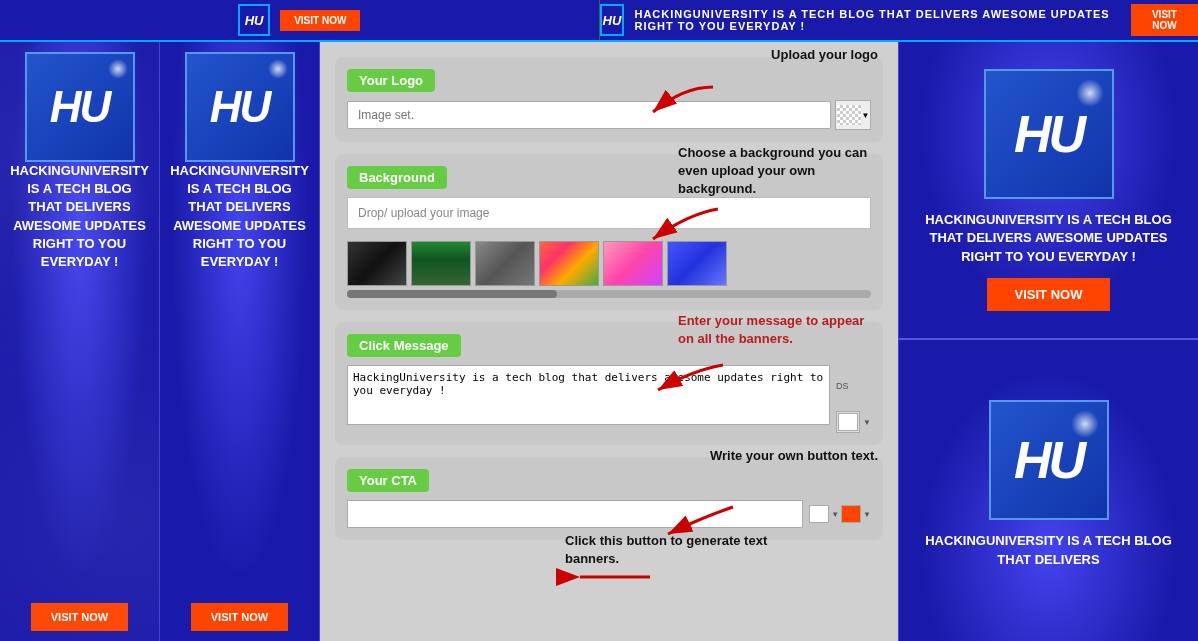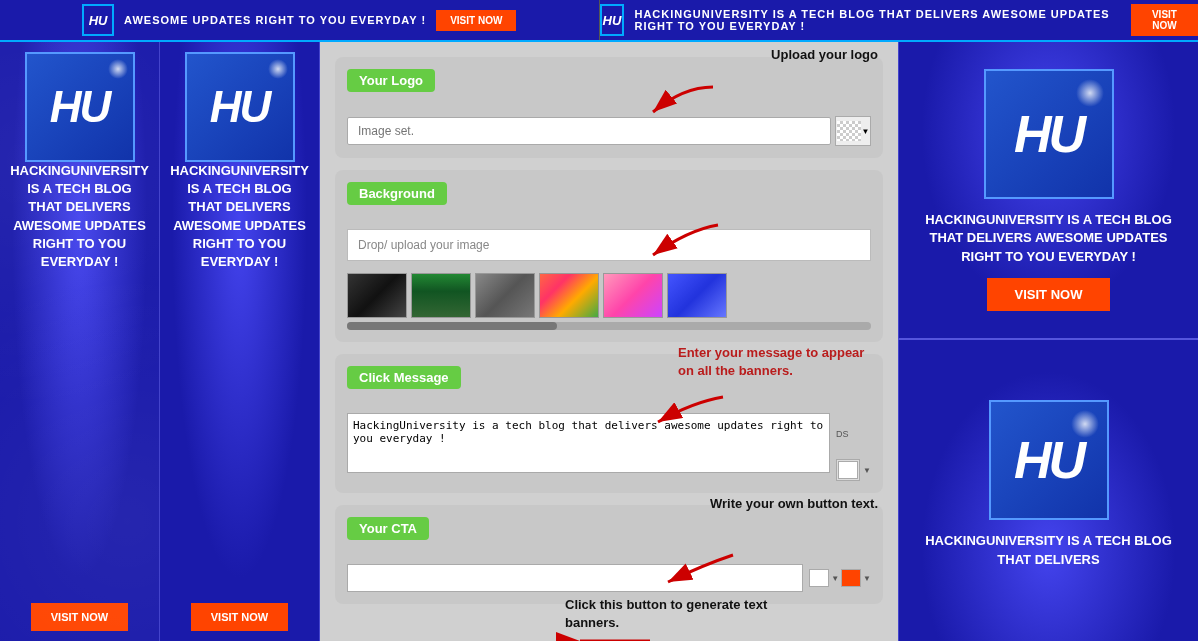--- a/index.html
+++ b/index.html
@@ -173,21 +173,21 @@
       position: relative;
     }
     .section-label {
       background: #66cc44;
       color: white;
       font-size: 13px;
       font-weight: bold;
       padding: 4px 12px;
       border-radius: 4px;
       display: inline-block;
-      margin-bottom: 24px;
+      margin-bottom: 8px;
     }
     .input-field {
       width: 100%;
       padding: 6px 10px;
       border: 1px solid #aaa;
       background: white;
       font-size: 12px;
       border-radius: 2px;
     }
     .input-row {
@@ -451,21 +451,20 @@
     }
   </style>
 </head>
 <body>
 
 <div class="top-strip">
   <div class="top-strip-left">
     <div class="top-strip-logo">
       <span style="font-size:13px; font-weight:900; font-style:italic;">HU</span>
     </div>
-    <span class="top-strip-text">AWESOME UPDATES RIGHT TO YOU EVERYDAY !</span>
     <button class="visit-now-btn-top">VISIT NOW</button>
   </div>
   <div class="top-strip-right">
     <div class="top-strip-logo">
       <span style="font-size:13px; font-weight:900; font-style:italic;">HU</span>
     </div>
     <span class="top-strip-text">HACKINGUNIVERSITY IS A TECH BLOG THAT DELIVERS AWESOME UPDATES RIGHT TO YOU EVERYDAY !</span>
     <button class="visit-now-btn-top">VISIT NOW</button>
   </div>
 </div>
@@ -510,20 +509,23 @@
             <polygon points="0 0, 8 3, 0 6" fill="#cc0000"></polygon>
           </marker>
         </defs>
         <path d="M 90 5 Q 60 5 30 30" stroke="#cc0000" stroke-width="3" fill="none" marker-end="url(#arrowhead1)"></path>
       </svg>
     </div>
 
     <div class="form-section" style="position:relative;">
       <span class="section-label">Background</span>
       
+      <div style="position:absolute; top:-10px; right:5px; font-size:13px; font-weight:bold; color:#111; max-width:200px; line-height:1.4;">
+        <span>Choose a background you can even upload your own background.</span>
+      </div>
       <div class="drop-zone">
         <span style="color:#888;">Drop/ upload your image</span>
       </div>
       
       <svg style="position:absolute; top:50px; right:155px; width:100px; height:50px;" viewBox="0 0 100 50">
         <defs>
           <marker id="arrowhead2" markerWidth="8" markerHeight="6" refX="8" refY="3" orient="auto">
             <polygon points="0 0, 8 3, 0 6" fill="#cc0000"></polygon>
           </marker>
         </defs>

